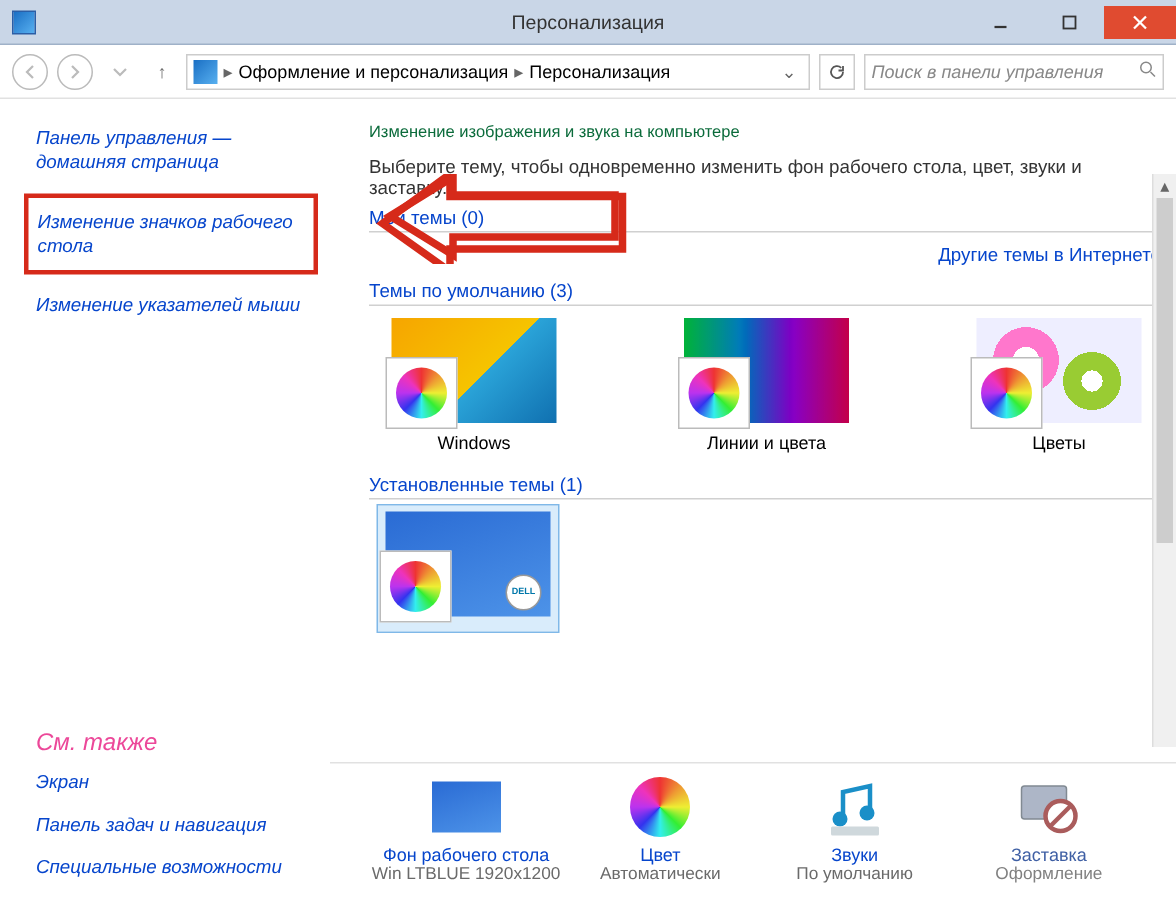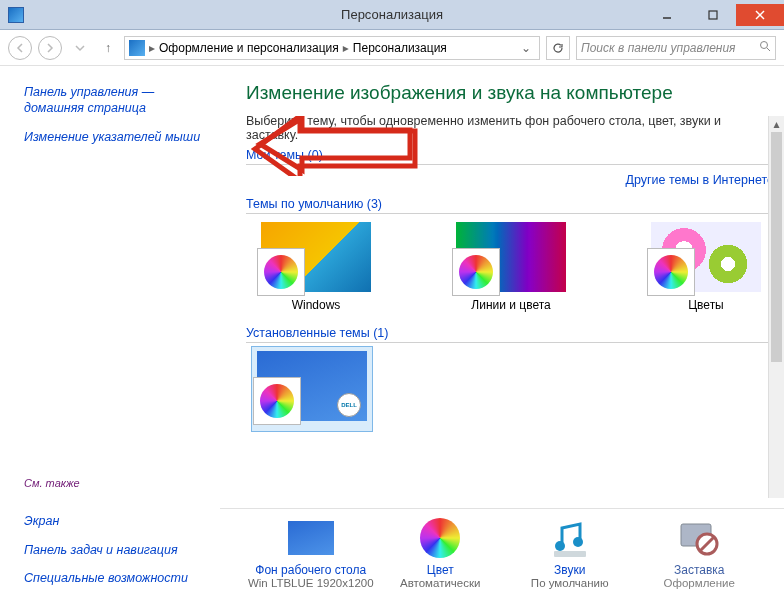--- a/index.html
+++ b/index.html
@@ -22,24 +22,24 @@
   .breadcrumb .sep { color:#666; }
   .breadcrumb .dd { margin-left:auto; color:#666; padding:0 4px; }
   .refresh { width:24px; height:24px; border:1px solid #ccc; display:flex; align-items:center; justify-content:center; }
   .searchbox { width:200px; height:24px; border:1px solid #ccc; display:flex; align-items:center; padding:0 4px; color:#888; font-style:italic; }
   .searchbox .sico { margin-left:auto; }
   
   .body { display:flex; height:calc(608px - 30px - 36px); }
   .sidebar { width:220px; padding:18px 12px 10px 24px; display:flex; flex-direction:column;font-style:italic; }
   .sidebar a { color:#0645cc; text-decoration:none; display:block; margin-bottom:12px; font-size:12.5px; line-height:1.3; }
   .sidebar a.highlight { border:3px solid #d62a1a; padding:8px 6px; margin-left:-8px; margin-right:-4px; }
-  .sidebar .seealso { margin-top:auto; color:#701a75; font-size:11px; margin-bottom:24px; }
+  .sidebar .seealso { margin-top:auto; color:#ec4899; font-size:16px; margin-bottom:8px; }
   
   .main { flex:1; padding:16px 10px 0 26px; position:relative; overflow:hidden; }
-  .main h1 { color:#0b6b3b; font-weight:normal; font-size:19px; margin-bottom:10px; }
+  .main h1 { color:#0b6b3b; font-weight:normal; font-size:11px; margin-bottom:10px; }
   .main .sub { color:#333; font-size:12.5px; margin-bottom:6px; }
   .sectionhdr { color:#0645cc; font-size:12.5px; border-bottom:1px solid #d0d0d0; padding-bottom:2px; margin-bottom:8px; }
   .onlinelink { text-align:right; margin-bottom:10px; }
   .onlinelink a { color:#0645cc; font-size:12.5px; text-decoration:none; }
   .themerow { display:flex; gap:75px; margin-bottom:14px; padding-left:10px; }
   .theme { width:120px; text-align:center; font-size:12px; position:relative; }
   .theme.sel { background:#d9ecfb; outline:1px solid #7fb8e8; padding:4px; margin:-4px; }
   .thumb { width:110px; height:70px; margin:0 auto 6px; position:relative; }
   .thumb .bg { width:100%; height:100%; }
   .thumb .bg.win { background:linear-gradient(135deg,#f6a500 0%,#f6c400 55%,#2aa3d8 55%,#1070b0 100%); }
@@ -124,20 +124,21 @@
     <span class="sico"><svg width="12" height="12" viewBox="0 0 12 12">
           <circle cx="5" cy="5" r="3.5" fill="none" stroke="#888"></circle>
           <line x1="8" y1="8" x2="11" y2="11" stroke="#888"></line>
         </svg></span>
   </div>
 </div>
 
 <div class="body">
   <div class="sidebar">
     <a>Панель управления — домашняя страница</a>
+    <a class="highlight">Изменение значков рабочего стола</a>
     <a>Изменение указателей мыши</a>
     <div class="seealso">См. также</div>
     <a>Экран</a>
     <a>Панель задач и навигация</a>
     <a>Специальные возможности</a>
   </div>
 
   <div class="main">
     <h1>Изменение изображения и звука на компьютере</h1>
     <div class="sub">Выберите тему, чтобы одновременно изменить фон рабочего стола, цвет, звуки и заставку.</div>

